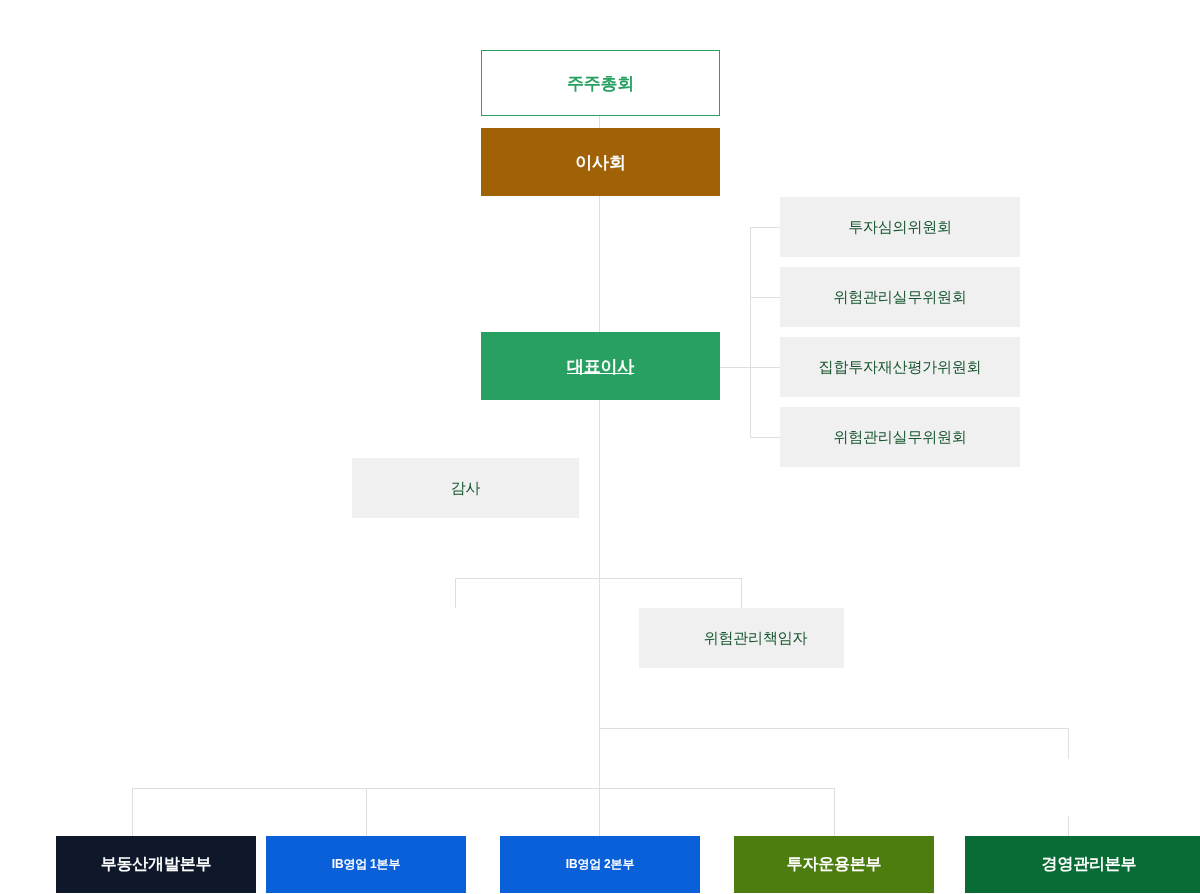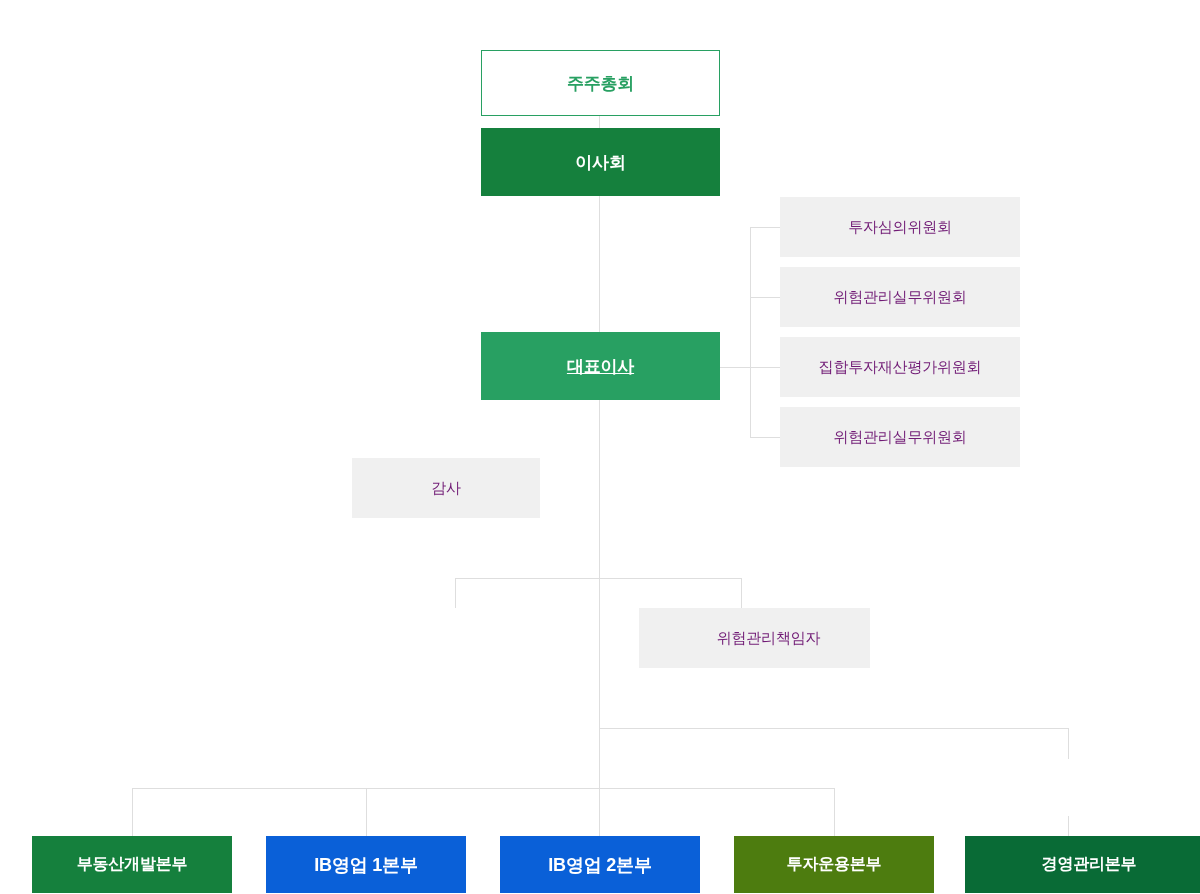--- a/index.html
+++ b/index.html
@@ -17,26 +17,26 @@
   .node {
     position: absolute;
     display: flex;
     align-items: center;
     justify-content: center;
     box-sizing: border-box;
     letter-spacing: -0.2px;
     white-space: nowrap;
   }
   .outline-green { background:#ffffff; border:1px solid #28a062; color:#28a062; font-size:17px; font-weight:600; }
-  .dark       { background:#15803d; color:#ffffff; font-size:17px; font-weight:600; }
+  .dark       { background:#a16207; color:#ffffff; font-size:17px; font-weight:600; }
   .green      { background:#28a062; color:#ffffff; font-size:17px; font-weight:600; }
-  .gray       { background:#f0f0f0; color:#701a75; font-size:15px; font-weight:400; }
+  .gray       { background:#f0f0f0; color:#14532d; font-size:15px; font-weight:400; }
   .dark-green { background:#096b36; color:#ffffff; font-size:16px; font-weight:600; }
-  .navy       { background:#15803d; color:#ffffff; font-size:16px; font-weight:600; }
-  .blue       { background:#0a60d8; color:#ffffff; font-size:18px; font-weight:600; }
+  .navy       { background:#0f172a; color:#ffffff; font-size:16px; font-weight:600;margin-left:24px; }
+  .blue       { background:#0a60d8; color:#ffffff; font-size:12px; font-weight:600; }
   .purple     { background:#4d7c0f; color:#ffffff; font-size:16px; font-weight:600; }
 </style>
 </head>
 <body>
 
 <div class="canvas">
 
   <div class="line v" style="left:599px; top:67px;  height:61px;"></div>
   <div class="line v" style="left:599px; top:196px; height:136px;"></div>
   <div class="line v" style="left:599px; top:400px; height:436px;"></div>
@@ -79,25 +79,25 @@
   <div class="node gray" style="left:780px; top:267px; width:240px; height:60px;">
     <span>위험관리실무위원회</span>
   </div>
   <div class="node gray" style="left:780px; top:337px; width:240px; height:60px;">
     <span>집합투자재산평가위원회</span>
   </div>
   <div class="node gray" style="left:780px; top:407px; width:240px; height:60px;">
     <span>위험관리실무위원회</span>
   </div>
 
-  <div class="node gray" style="left:352px; top:458px; width:188px; height:60px;">
+  <div class="node gray" style="left:352px; top:458px; width:227px; height:60px;">
     <span>감사</span>
   </div>
 
-  <div class="node gray" style="left:639px; top:608px; width:231px; height:60px;padding-left:28px;">
+  <div class="node gray" style="left:639px; top:608px; width:205px; height:60px;padding-left:28px;">
     <span>위험관리책임자</span>
   </div>
 
 
   <div class="node navy" style="left:32px; top:836px; width:200px; height:57px;">
     <span>부동산개발본부</span>
   </div>
   <div class="node blue" style="left:266px; top:836px; width:200px; height:57px;">
     <span>IB영업 1본부</span>
   </div>

